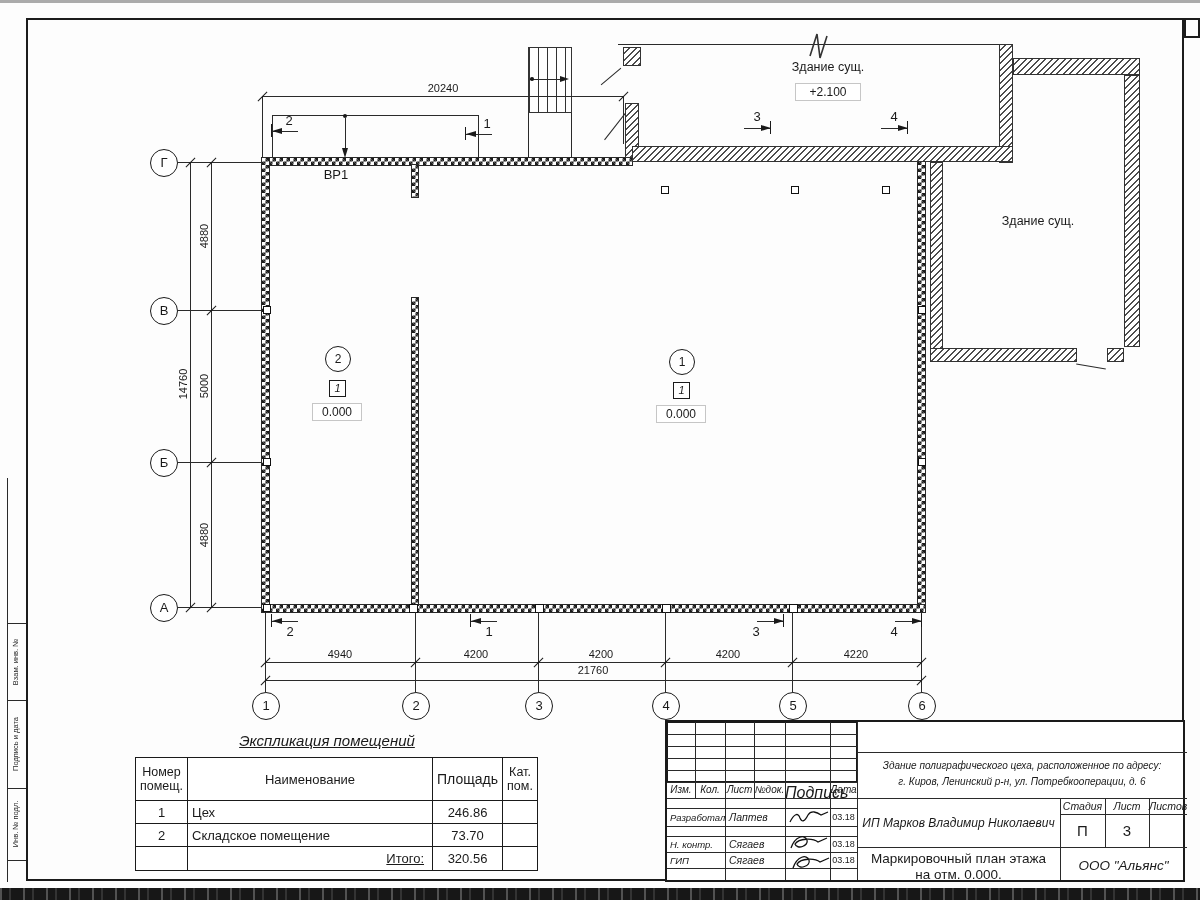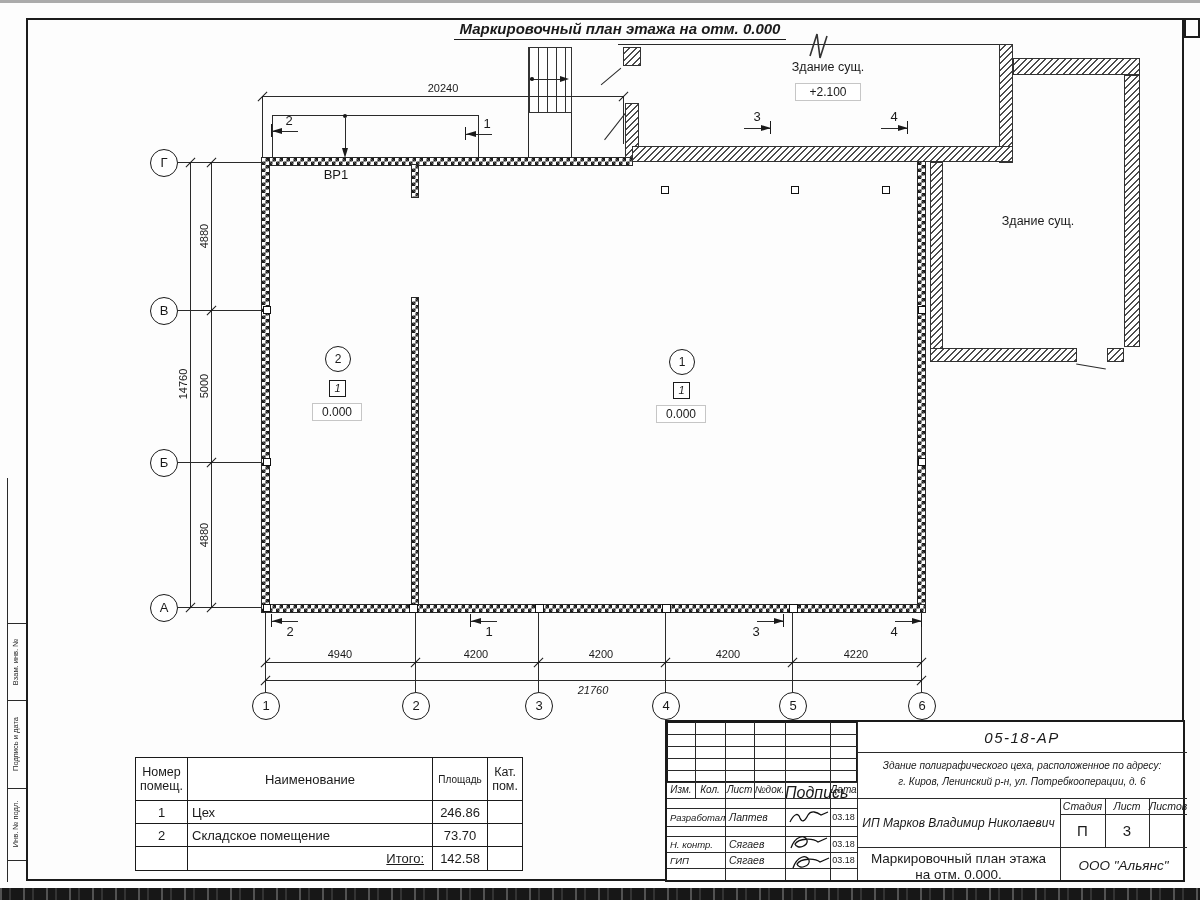--- a/index.html
+++ b/index.html
@@ -60,23 +60,20 @@
 
   <div class="vline" style="left:7px;top:478px;height:404px;border-left-width:1.4px;"></div>
   <div class="hline" style="left:7px;top:623px;width:19px;"></div>
   <div class="hline" style="left:7px;top:700px;width:19px;"></div>
   <div class="hline" style="left:7px;top:788px;width:19px;"></div>
   <div class="hline" style="left:7px;top:860px;width:19px;"></div>
   <div class="sideTxt" style="left:-21px;top:656px;">Взам. инв. №</div>
   <div class="sideTxt" style="left:-21px;top:738px;">Подпись и дата</div>
   <div class="sideTxt" style="left:-21px;top:818px;">Инв. № подл.</div>
 
-  <div class="t tc" style="left:420px;top:20px;width:400px;font-size:15px;font-weight:bold;font-style:italic;">
-    <span style="border-bottom:1.6px solid #1a1a1a;padding:0 6px 2px 6px;">Маркировочный план этажа на отм. 0.000</span>
-  </div>
 
   <div class="wall" style="left:262px;top:158px;width:370px;height:7px;"></div>
   <div class="wall" style="left:262px;top:158px;width:7px;height:454px;"></div>
   <div class="wall" style="left:918px;top:158px;width:7px;height:454px;"></div>
   <div class="wall" style="left:262px;top:605px;width:663px;height:7px;"></div>
   <div class="wall" style="left:412px;top:165px;width:6px;height:32px;"></div>
   <div class="wall" style="left:412px;top:298px;width:6px;height:307px;"></div>
 
   <div class="abs" style="left:409px;top:604px;width:7px;height:7px;border:1.3px solid #111;background:#fff;"></div>
   <div class="abs" style="left:535px;top:604px;width:7px;height:7px;border:1.3px solid #111;background:#fff;"></div>
@@ -189,21 +186,21 @@
   <div class="tick" style="left:659px;top:662px;"></div>
   <div class="tick" style="left:786px;top:662px;"></div>
   <div class="tick" style="left:915px;top:662px;"></div>
   <div class="tick" style="left:259px;top:680px;"></div>
   <div class="tick" style="left:915px;top:680px;"></div>
   <div class="t tc dim" style="left:300px;top:648px;width:80px;">4940</div>
   <div class="t tc dim" style="left:436px;top:648px;width:80px;">4200</div>
   <div class="t tc dim" style="left:561px;top:648px;width:80px;">4200</div>
   <div class="t tc dim" style="left:688px;top:648px;width:80px;">4200</div>
   <div class="t tc dim" style="left:816px;top:648px;width:80px;">4220</div>
-  <div class="t tc dim" style="left:553px;top:684px;width:80px;font-style:italic;">21760</div>
+  <div class="t tc dim" style="left:553px;top:664px;width:80px;">21760</div>
 
   <div class="axc" style="left:252px;top:692px;">1</div>
   <div class="axc" style="left:402px;top:692px;">2</div>
   <div class="axc" style="left:525px;top:692px;">3</div>
   <div class="axc" style="left:652px;top:692px;">4</div>
   <div class="axc" style="left:779px;top:692px;">5</div>
   <div class="axc" style="left:908px;top:692px;">6</div>
 
   <div class="hline" style="left:272px;top:621px;width:26px;border-top-width:1.4px;"></div>
   <div class="ah ah-l" style="left:272px;top:617.5px;"></div>
@@ -223,52 +220,55 @@
   <div class="marknum" style="left:884px;top:624px;">4</div>
 
   <div class="roomc" style="left:325px;top:346px;">2</div>
   <div class="tbox" style="left:329px;top:380px;">1</div>
   <div class="ebox" style="left:312px;top:403px;width:48px;">0.000</div>
   <div class="roomc" style="left:669px;top:349px;">1</div>
   <div class="tbox" style="left:673px;top:382px;">1</div>
   <div class="ebox" style="left:656px;top:405px;width:48px;">0.000</div>
 
 
+  <div class="t tc" style="left:167px;top:732px;width:320px;font-size:15px;font-style:italic;">
+    <span style="text-decoration:underline;">Экспликация помещений</span>
+  </div>
   <table class="expl">
     <colgroup>
         <col style="width:45px">
         <col style="width:245px">
         <col style="width:55px">
         <col style="width:35px">
       </colgroup>
     <tbody>
         <tr style="height:43px;">
       <th class="pre" style="font-size:12.5px;">Номер
 помещ.</th>
       <th style="font-size:13px;">Наименование</th>
-      <th style="font-size:10px;margin-left:48px;">Площадь</th>
+      <th style="font-size:14px;margin-left:48px;">Площадь</th>
       <th class="pre" style="font-size:12.5px;">Кат.
 пом.</th>
     </tr>
     <tr style="height:23px;">
       <td class="tc">1</td>
       <td>Цех</td>
       <td class="tc">246.86</td>
       <td></td>
     </tr>
     <tr style="height:23px;">
       <td class="tc">2</td>
       <td>Складское помещение</td>
       <td class="tc">73.70</td>
       <td></td>
     </tr>
     <tr style="height:24px;">
       <td></td>
       <td style="text-align:right;padding-right:8px;text-decoration:underline;">Итого:</td>
-      <td class="tc">142.58</td>
+      <td class="tc">320.56</td>
       <td></td>
     </tr>
   </tbody>
     </table>
 
   <div class="tbk">
 
     <div class="cell" style="left:0;top:0;width:190px;height:60px;"></div>
     <div class="vline" style="left:28px;top:0;height:76px;"></div>
     <div class="vline" style="left:58px;top:0;height:158px;"></div>
@@ -313,21 +313,20 @@
     </svg>
 
     <div class="vline vthick" style="left:190px;top:0;height:158px;"></div>
     <div class="hline thick" style="left:190px;top:30px;width:330px;"></div>
     <div class="hline thick" style="left:190px;top:76px;width:330px;"></div>
     <div class="hline thick" style="left:190px;top:125px;width:330px;"></div>
     <div class="vline vthick" style="left:393px;top:76px;height:82px;"></div>
     <div class="hline" style="left:393px;top:92px;width:127px;"></div>
     <div class="vline" style="left:438px;top:76px;height:49px;"></div>
     <div class="vline" style="left:482px;top:76px;height:49px;"></div>
-    <div class="t tc gost" style="left:190px;top:7px;width:330px;font-size:15px;letter-spacing:1.5px;">05-18-АР</div>
     <div class="t tc gost pre" style="left:192px;top:36px;width:326px;font-size:10px;line-height:16px;white-space:pre-line;">Здание полиграфического цеха, расположенное по адресу:
 г. Киров,  Ленинский р-н, ул. Потребкооперации, д. 6</div>
     <div class="t tc gost" style="left:190px;top:94px;width:203px;font-size:12px;">ИП Марков Владимир Николаевич</div>
     <div class="t tc pre" style="left:190px;top:129px;width:203px;font-size:13.5px;line-height:16px;white-space:pre-line;">Маркировочный план этажа
 на отм. 0.000.</div>
     <div class="t tc gost" style="left:393px;top:78px;width:45px;font-size:10.5px;">Стадия</div>
     <div class="t tc gost" style="left:438px;top:78px;width:44px;font-size:10.5px;">Лист</div>
     <div class="t tc gost" style="left:482px;top:78px;width:38px;font-size:10.5px;">Листов</div>
     <div class="t tc" style="left:393px;top:100px;width:45px;font-size:15px;">П</div>
     <div class="t tc" style="left:438px;top:100px;width:44px;font-size:15px;">3</div>

